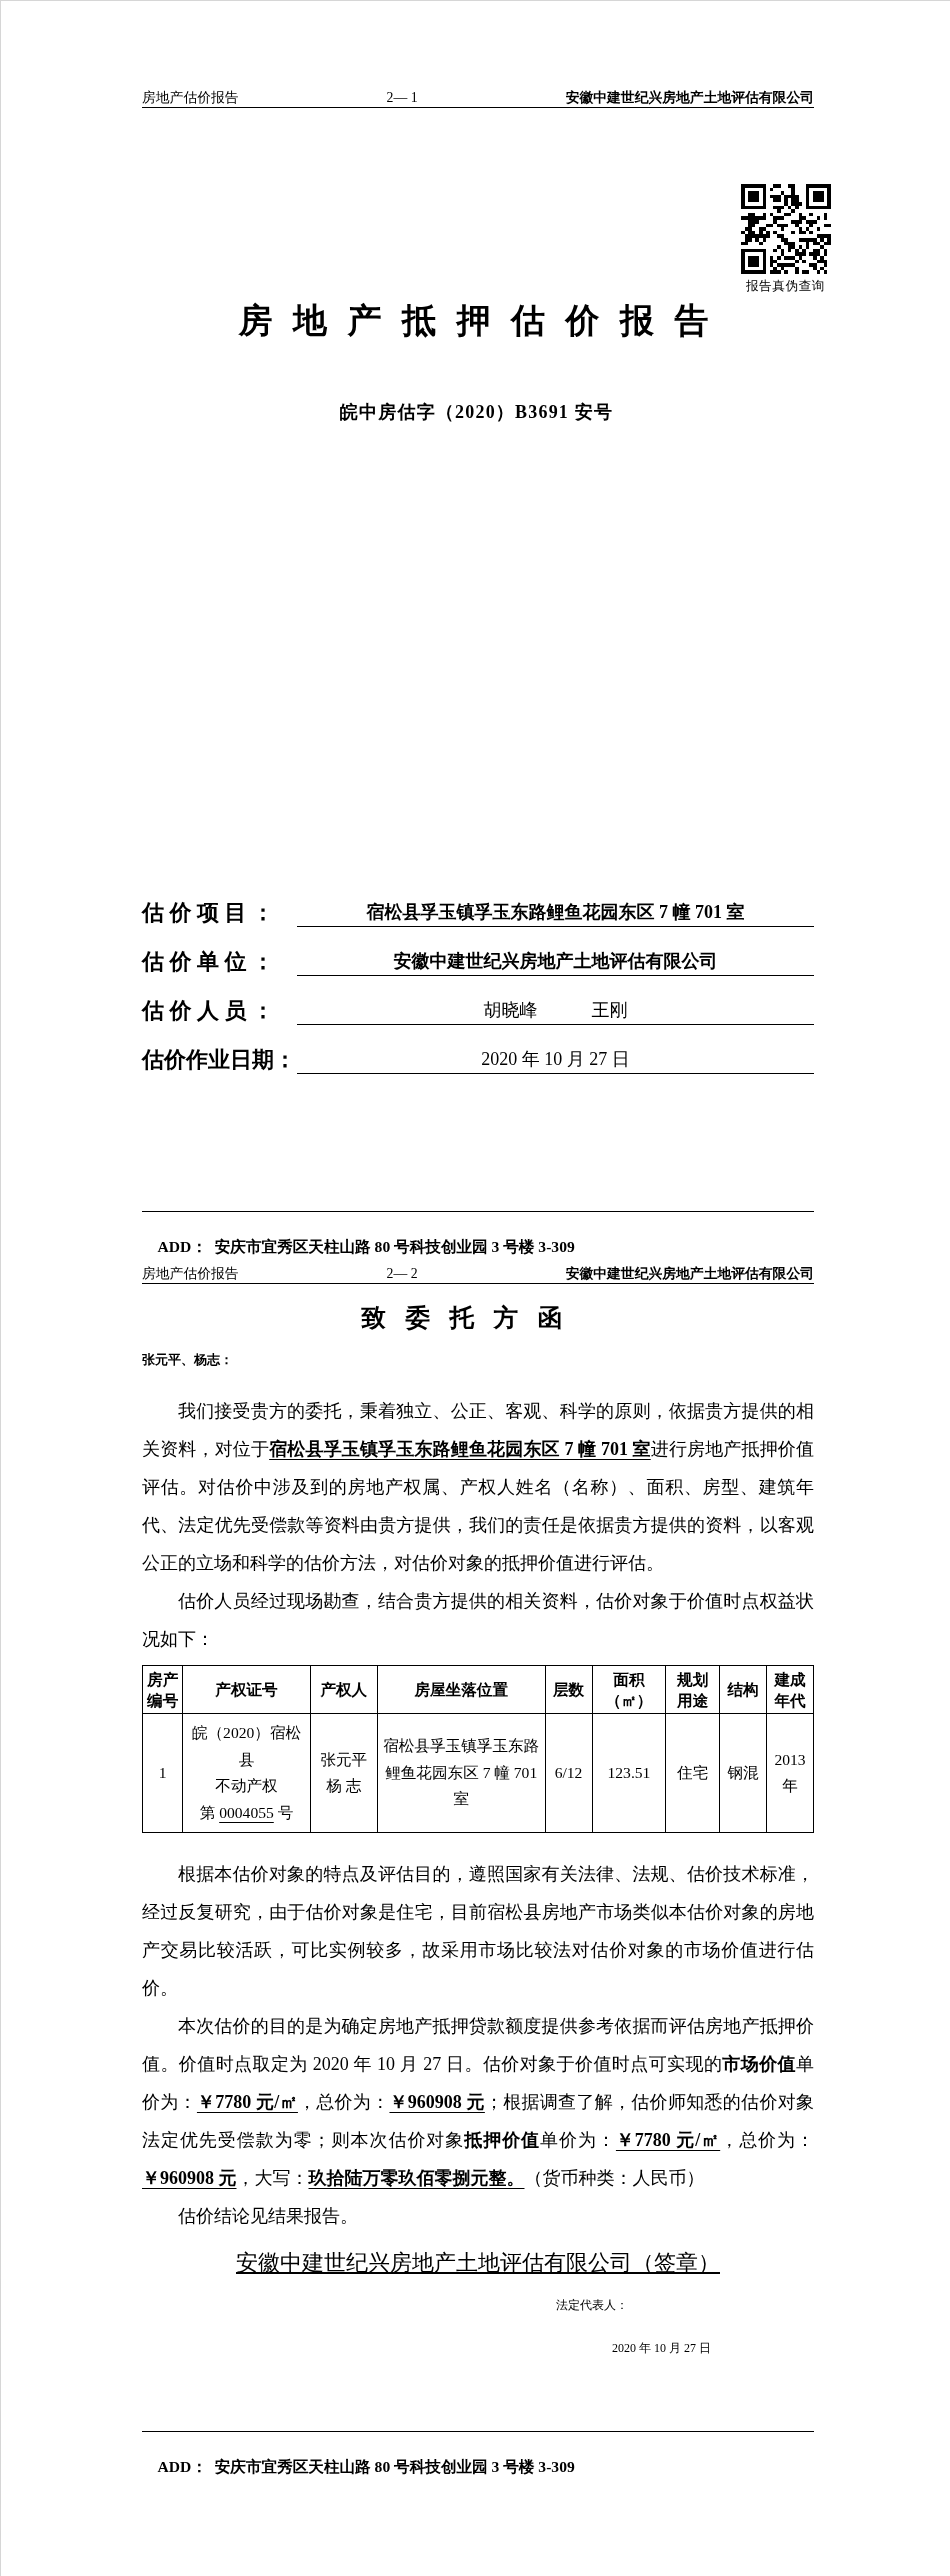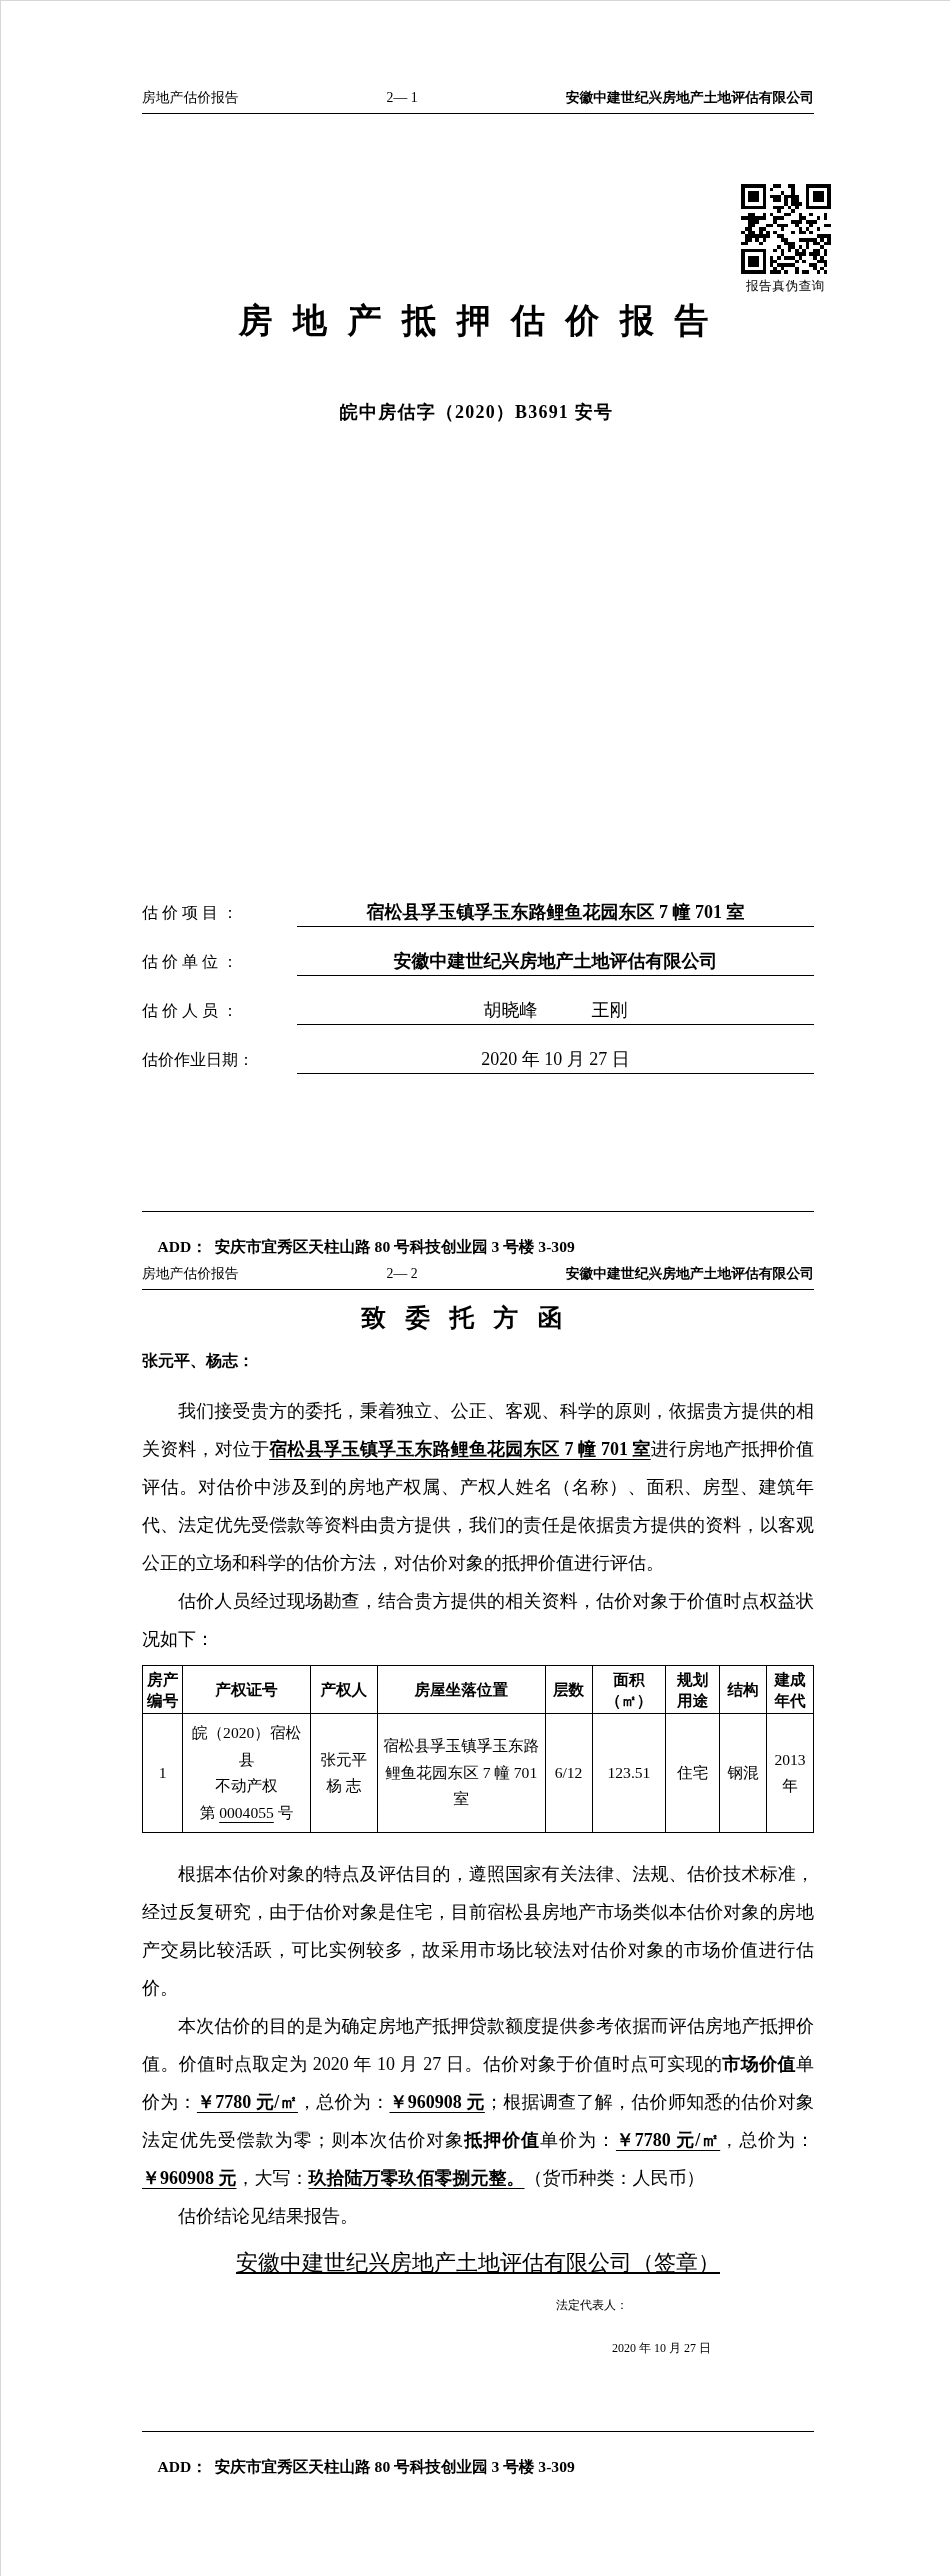--- a/index.html
+++ b/index.html
@@ -8,21 +8,21 @@
   .sheet {
     position:relative; width:951px; height:2576px; background:#ffffff;
     margin:0 auto; overflow:hidden;
     border-left:1.8px solid #d6d6d6; border-top:1.8px solid #d6d6d6;
   }
 
   
   .pg-header {
     position:absolute; left:141px; width:672px;
     display:flex; justify-content:space-between; align-items:flex-end;
-    border-bottom:1.2px solid #000; padding-bottom:6px;
+    border-bottom:1.2px solid #000; 
     font-size:13.8px; line-height:1.2;
   }
   .h1-pos { top:89px; } .h2-pos { top:1265px; }
   .ph-right { font-weight:bold; }
   .pg-footer {
     position:absolute; left:141px; width:672px;
     border-top:1.2px solid #000; padding-top:7.2px;
     font-size:15.6px; font-weight:bold; white-space:pre-wrap;
   }
   .f1-pos { top:1210px; } .f2-pos { top:2430px; }
@@ -36,33 +36,33 @@
   .main-title {
     position:absolute; top:297px; left:0; width:951px; text-align:center;
     font-size:34px; font-weight:bold; letter-spacing:6px; white-space:pre;
   }
   .doc-no {
     position:absolute; top:399px; left:0; width:951px; text-align:center;
     font-size:18px; font-weight:bold; letter-spacing:1.2px; white-space:pre;
   }
   .fields { position:absolute; top:897px; left:141px; width:672px; }
   .field-row { display:flex; align-items:flex-end; margin-bottom:20px; }
-  .field-label { flex:0 0 155px; font-weight:normal; font-size:16px; line-height:28px; white-space:pre; }
+  .field-label { flex:0 0 155px; font-weight:bold; font-size:22px; line-height:28px; white-space:pre; }
   .field-value {
     flex:1; border-bottom:1.2px solid #000; text-align:center;
     font-size:18px; line-height:28px; white-space:pre-wrap;
   }
   .field-value.bold { font-weight:bold; }
 
   
   .sec-title {
     position:absolute; top:1300px; left:126px; width:672px; text-align:center;
     font-size:24.6px; font-weight:bold; white-space:pre; letter-spacing:2.4px;
   }
-  .salutation { position:absolute; top:1350px; left:141px; font-size:16px; font-weight:bold; }
+  .salutation { position:absolute; top:1350px; left:141px; font-size:13px; font-weight:bold; }
   .body-col {
     position:absolute; top:1391px; left:141px; width:672px;
     font-size:18px; line-height:38px; text-align:justify; overflow-wrap:anywhere;
   }
   .body-col p { margin:0; }
   .para { text-indent:2em; }
   .mt36 { margin-top:21.6px !important; }
 
   .rtable {
     width:100%; border-collapse:collapse; margin-top:7.2px;

